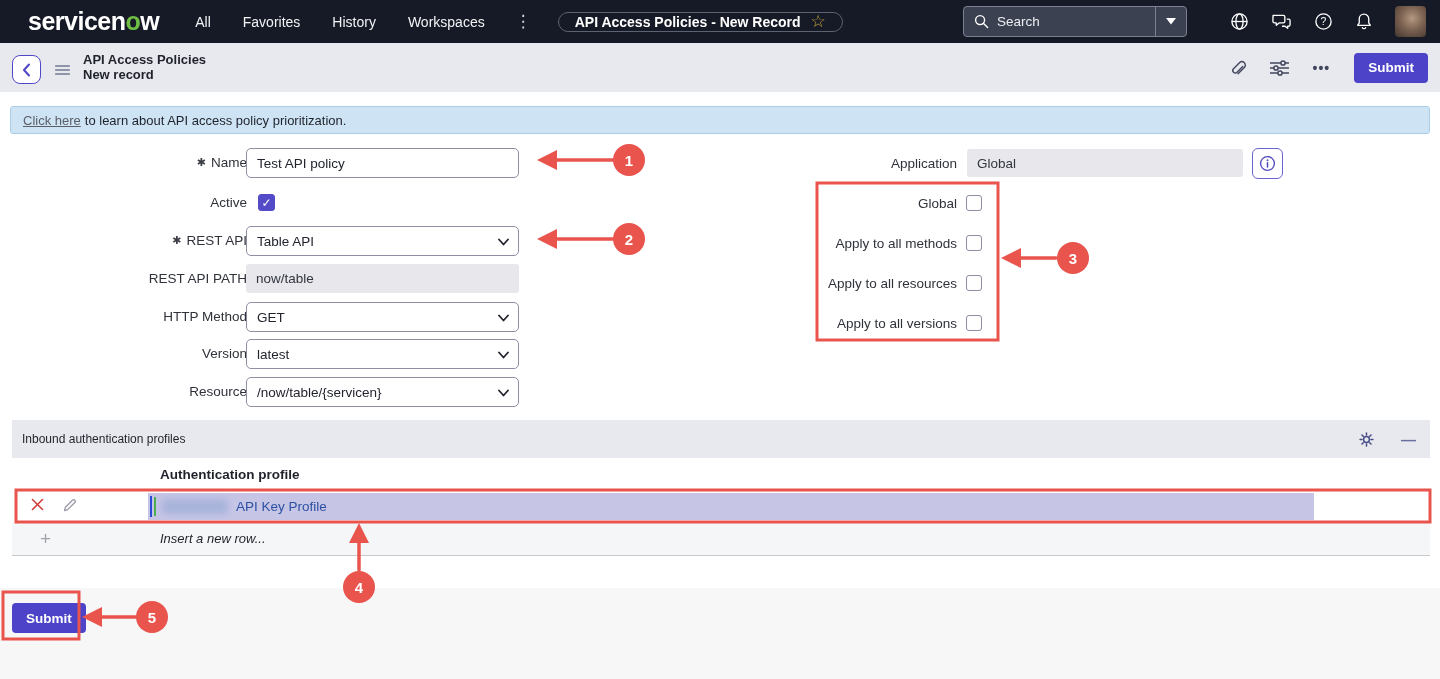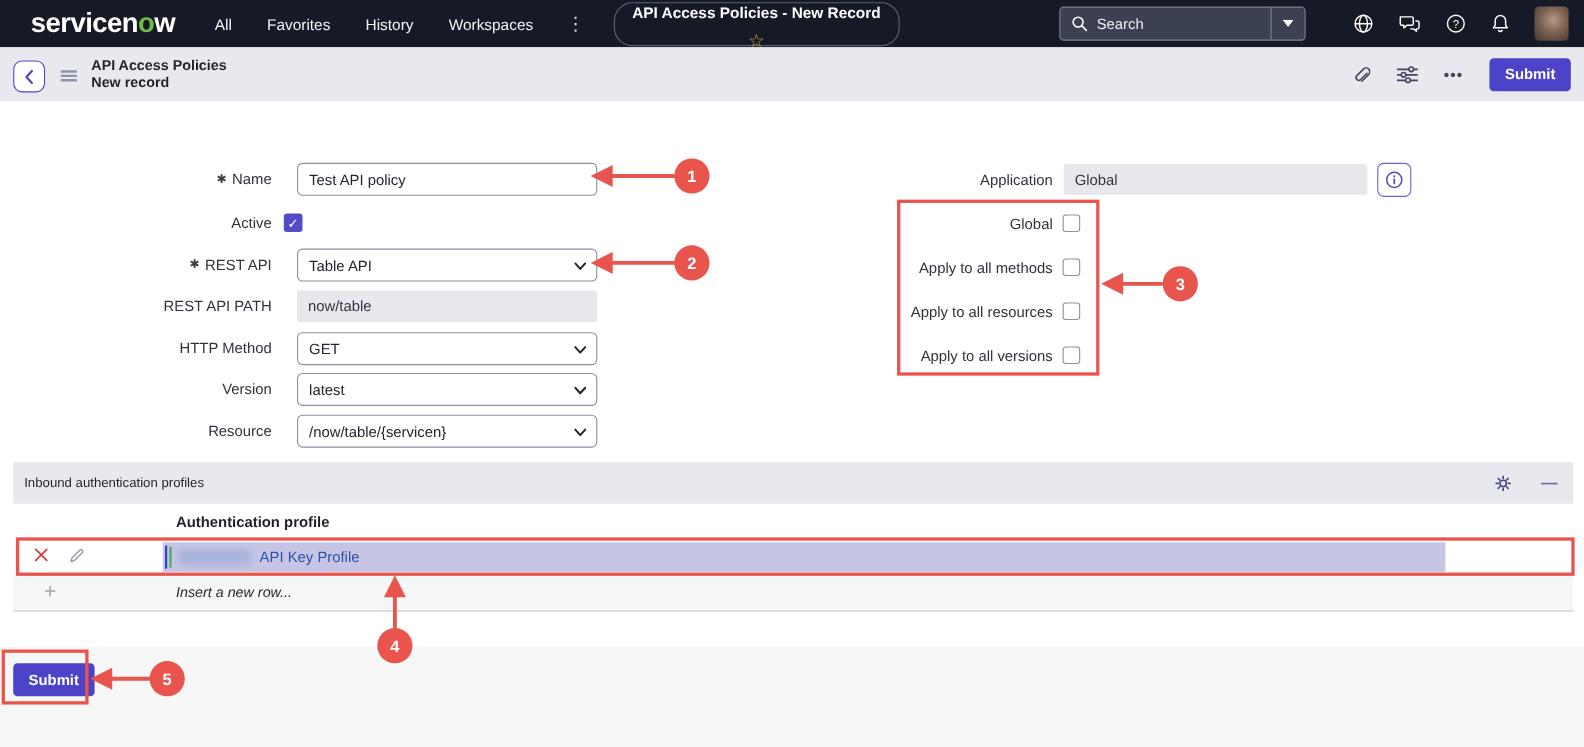--- a/index.html
+++ b/index.html
@@ -8,22 +8,22 @@
             background:#fff; font-family:"Liberation Sans", sans-serif; }
 
   
   .topnav { position:absolute; left:0; top:0; width:1440px; height:43px;
             background:#161a26; display:flex; align-items:center; color:#fff; }
   .logo { margin-left:28px; font-size:25px; font-weight:bold; letter-spacing:-0.5px; cursor:pointer; }
   .logo .green { color:#6fbe44; }
   .topnav nav { display:flex; align-items:center; margin-left:36px; gap:32px;text-align:center; }
   .topnav nav a { color:#f2f3f5; font-size:14px; cursor:pointer; text-decoration:none; }
   .kebab { margin-left:30px; font-size:17px; color:#d6d9e0; cursor:pointer; line-height:1; }
-  .pill { margin-left:26px; height:40px; padding:0 16px; border:1px solid #5d6270;
-          border-radius:17px; display:flex; align-items:center; gap:10px; cursor:pointer;flex-direction:column; }
+  .pill { margin-left:26px; height:20px; padding:0 16px; border:1px solid #5d6270;
+          border-radius:17px; display:flex; align-items:center; gap:10px; cursor:pointer; }
   .pill .pill-label { font-size:14px; font-weight:bold; color:#fff; white-space:nowrap; }
   .pill .star { color:#c9a23f; font-size:17px; line-height:1; }
   .search { position:absolute; left:963px; top:6px; width:224px; height:31px;
             background:#3c4152; border:1px solid #7c8192; border-radius:4px;
             display:flex; align-items:center; }
   .search svg.mag { margin:0 8px 0 10px; flex:0 0 auto; }
   .search input { flex:1; background:transparent; border:none; outline:none;
                   color:#f2f3f5; font-size:13.5px; font-family:inherit; min-width:0; }
   .search input::placeholder { color:#eceef2; opacity:1; }
   .search .split { width:1px; align-self:stretch; background:#7c8192; }
@@ -51,21 +51,21 @@
   
   .banner { position:absolute; left:10px; top:106px; width:1420px; height:28px;
             background:#cee4f4; border:1px solid #aacde9; border-radius:3px;
             display:flex; align-items:center; padding-left:12px; font-size:13px; color:#1f222b; }
   .banner a { color:#5b5e66; text-decoration:underline; cursor:pointer; margin-right:4px; }
 
   
   .frow { position:absolute; }
   .flabel { position:absolute; left:0; width:247px; text-align:right; font-size:13.5px; color:#2f323a; }
   .req { font-size:11px; color:#3a3d44; margin-right:5px; position:relative; top:-1px; }
-  .tinput, .tselect, .treadonly { position:absolute; left:270px; width:273px; height:30px;
+  .tinput, .tselect, .treadonly { position:absolute; left:246px; width:273px; height:30px;
       font-size:13.5px; color:#23252e; font-family:inherit; }
   .tinput { border:1px solid #8e8ea4; border-radius:5px; padding:0 10px; background:#fff; outline:none; }
   .tselect { border:1px solid #8e8ea4; border-radius:5px; background:#fff; display:flex;
              align-items:center; padding:0 26px 0 10px; cursor:pointer; position:absolute; }
   .tselect .chev { position:absolute; right:9px; top:11px; }
   .treadonly { background:#e7e7ec; border:none; border-radius:3px; display:flex; align-items:center;
                padding:0 10px; color:#33363e; height:29px; }
   .cb { width:16px; height:16px; border:1.5px solid #8e8ea4; border-radius:3px; background:#fff; cursor:pointer; }
   .cb.checked { background:#544bc9; border-color:#544bc9; color:#fff; display:flex; align-items:center;
                 justify-content:center; font-size:12px; }
@@ -209,20 +209,24 @@
               <circle cx="6" cy="8" r="2.1"></circle>
               <circle cx="10" cy="13" r="2.1"></circle>
             </g>
           </svg>
       </span>
       <span class="ellipsis">•••</span>
       <button class="btn-primary">Submit</button>
     </div>
   </div>
 
+  <div class="banner">
+    <a>Click here</a>
+    <span>to learn about API access policy prioritization.</span>
+  </div>
 
   <div class="frow" style="left:0; top:148px; width:560px; height:30px;">
     <div class="flabel" style="line-height:30px;"><span class="req">✱</span><span>Name</span></div>
     <input class="tinput" value="Test API policy" style="">
   </div>
 
   <div class="frow" style="left:0; top:194px; width:560px; height:18px;">
     <div class="flabel" style="line-height:17px;">Active</div>
     <span class="cb checked" style="position:absolute; left:258px; top:0; width:17px; height:17px;">
         <span>✓</span>

